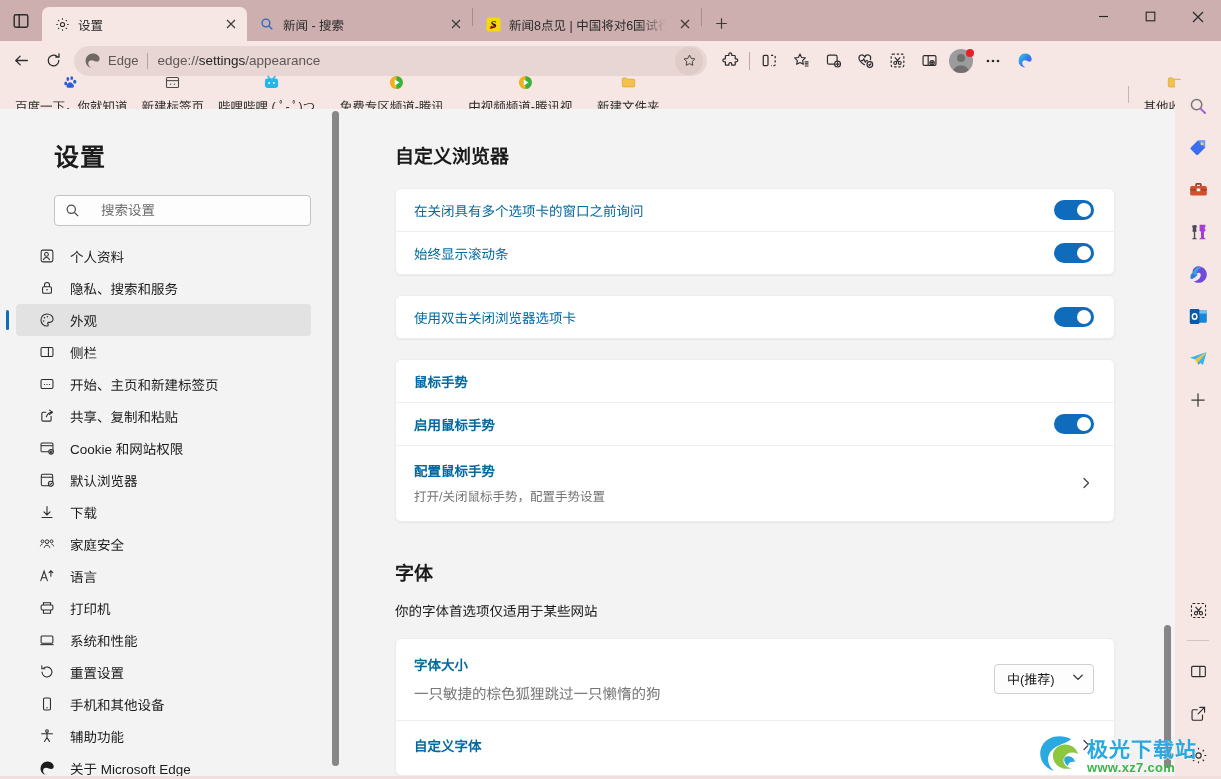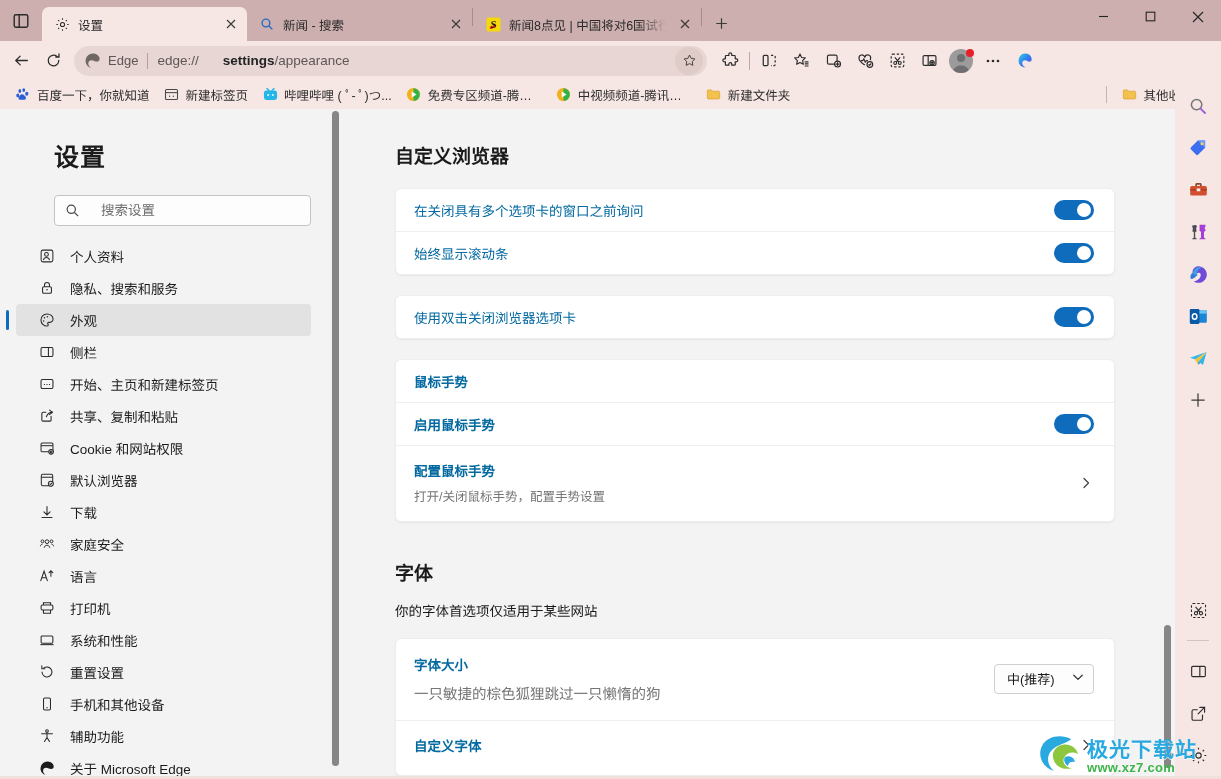--- a/index.html
+++ b/index.html
@@ -59,40 +59,40 @@
   }
   .omnibox {
     flex: 1 1 auto; height: 30px; background: #e7d6d4; border-radius: 15px;
     display: flex; align-items: center; padding: 0 4px 0 10px; margin: 0 7px 0 5px;
     min-width: 0; max-width: 633px;
   }
   .omni-edgeicon { width: 18px; height: 18px; flex: 0 0 18px; margin-right: 6px; }
   .omni-edgelabel { font-size: 13px; color: #5d5654; flex: 0 0 auto; }
   .omni-divider { width: 1px; height: 16px; background: #b5a09e; margin: 0 9px; flex: 0 0 1px; }
   .omni-url { font-size: 13.5px; color: #5d5654; flex: 1 1 auto; white-space: nowrap; overflow: hidden; }
-  .omni-url b { color: #232323; font-weight: 700; margin-left: 24px; }
+  .omni-url b { color: #232323; font-weight: 400; }
   .omni-fav { width: 28px; height: 28px; border-radius: 14px; background: #dfccc9;
               display:flex; align-items:center; justify-content:center; flex:0 0 28px; }
   .tb-right { display: flex; align-items: center; gap: 0px; }
   .tb-sep { width: 1px; height: 18px; background: #bda8a6; margin: 0 3px; }
   .avatar-wrap { position: relative; width: 32px; height: 32px; display:flex; align-items:center; justify-content:center; }
   .avatar {
     width: 24px; height: 24px; border-radius: 50%; background: #9b9b9b;
     display: flex; align-items: flex-end; justify-content: center; overflow: hidden;
   }
   .avatar-dot { position: absolute; top: 4px; right: 3px; width: 8px; height: 8px; border-radius: 50%; background: #e8202a; }
 
   
   .bookmarks {
     position: absolute; top: 80px; left: 0; right: 0; height: 29px;
     background: #f6e7e5; display: flex; align-items: center; padding: 0 8px;
   }
   .bm {
     display: flex; align-items: center; gap: 6px; padding: 3px 7px; border-radius: 5px;
-    font-size: 12.5px; color: #2d2d2d; white-space: nowrap; max-width: 150px;
+    font-size: 12.5px; color: #2d2d2d; white-space: nowrap; max-width: 150px; flex-direction: column;
   }
   .bm .bm-ico { width: 16px; height: 16px; flex: 0 0 16px; display: flex; align-items: center; justify-content: center; }
   .bm .bm-label { overflow: hidden; text-overflow: ellipsis; }
   .bm-spacer { flex: 1 1 auto; }
   .bm-sep { width: 1px; height: 17px; background: #c9b3b1; margin: 0 7px; }
 
   
   .page {
     position: absolute; top: 109px; left: 0; right: 46px; bottom: 0;
     background: #f3f3f3; display: flex; overflow: hidden;

